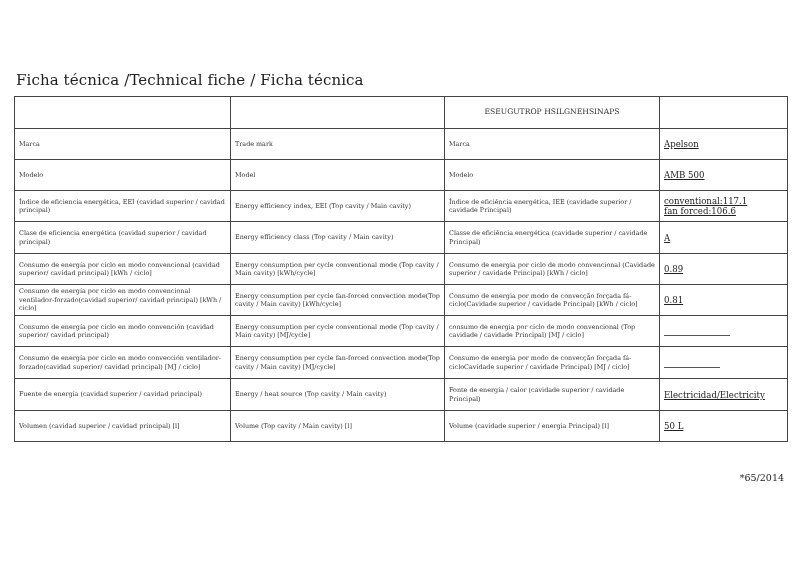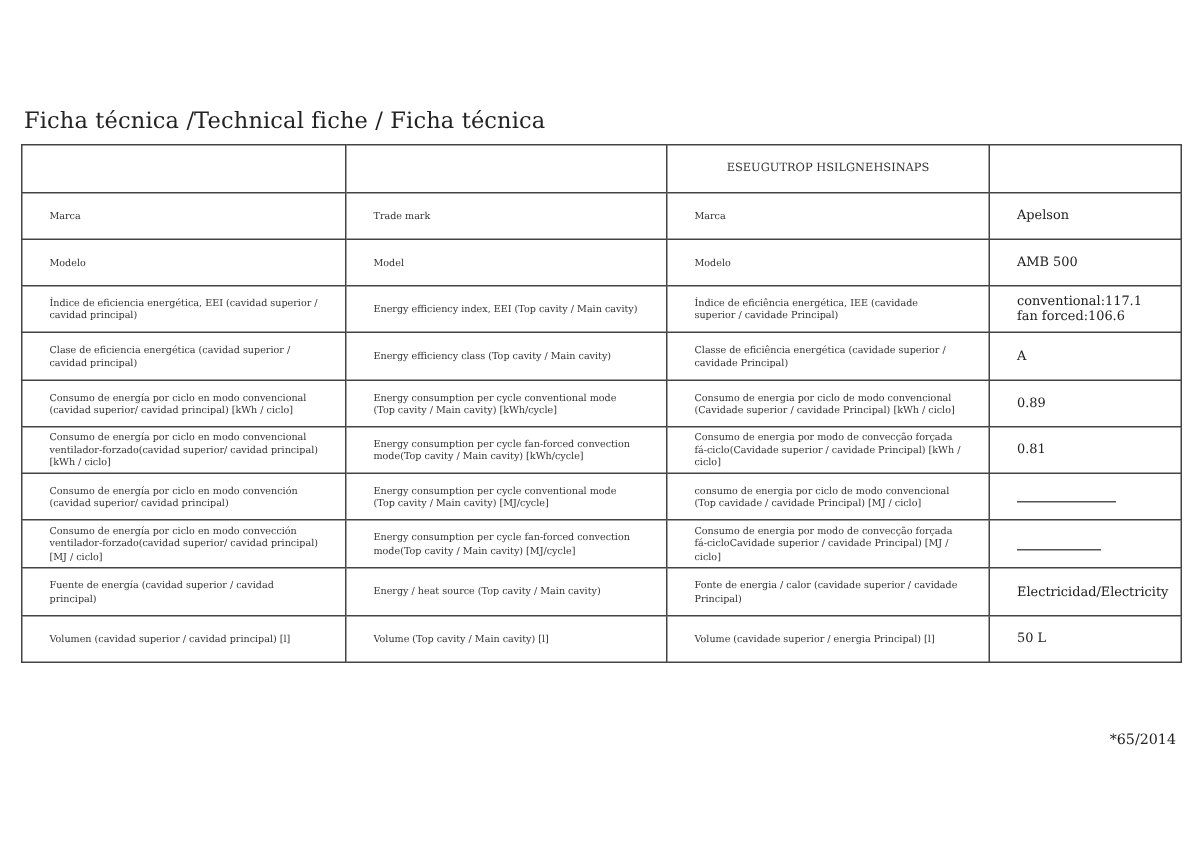--- a/index.html
+++ b/index.html
@@ -1,28 +1,28 @@
 <!DOCTYPE html>
 <html><head>
   <meta charset="utf-8">
   <style>
     html, body { margin: 0; padding: 0; background: #ffffff; }
     body { width: 802px; height: 567px; position: relative; overflow: hidden;
            font-family: "DejaVu Serif", "Liberation Serif", serif; color: #222; }
     .doc-title { position: absolute; left: 16px; top: 71px; font-size: 15px; letter-spacing: 0.1px; color: #222; }
     table.fiche { position: absolute; left: 14px; top: 96px; border-collapse: collapse; table-layout: fixed; width: 773px; }
-    table.fiche td { border: 1.4px solid #444; padding: 0 18px; vertical-align: middle; font-size: 6.4px; line-height: 8.4px; color: #333; overflow: hidden; }
+    table.fiche td { border: 1.4px solid #444; padding: 0 4px; vertical-align: middle; font-size: 6.4px; line-height: 8.4px; color: #333; overflow: hidden; }
     table.fiche col.c1 { width: 216px; }
     table.fiche col.c2 { width: 214px; }
     table.fiche col.c3 { width: 215px; }
     table.fiche col.c4 { width: 128px; }
-    td.value { font-size: 8.6px !important; line-height: 10px !important; color: #222 !important; }
+    td.value { font-size: 8.6px !important; line-height: 10px !important; color: #222 !important; text-decoration: underline; }
     td.header-cell { text-align: center; font-size: 7.6px !important; color: #333; }
     .blank-line { display: inline-block; border-bottom: 1px solid #555; height: 8px; vertical-align: middle; }
-    .footnote { position: absolute; right: 18px; top: 488px; font-size: 9.5px; color: #222; margin-left: 16px; }
+    .footnote { position: absolute; right: 18px; top: 472px; font-size: 9.5px; color: #222; margin-left: 16px; }
   </style>
 </head>
 <body>
 
 <div class="doc-title">Ficha técnica /Technical fiche / Ficha técnica</div>
 
 <table class="fiche">
   <colgroup>
       <col class="c1">
       <col class="c2">

